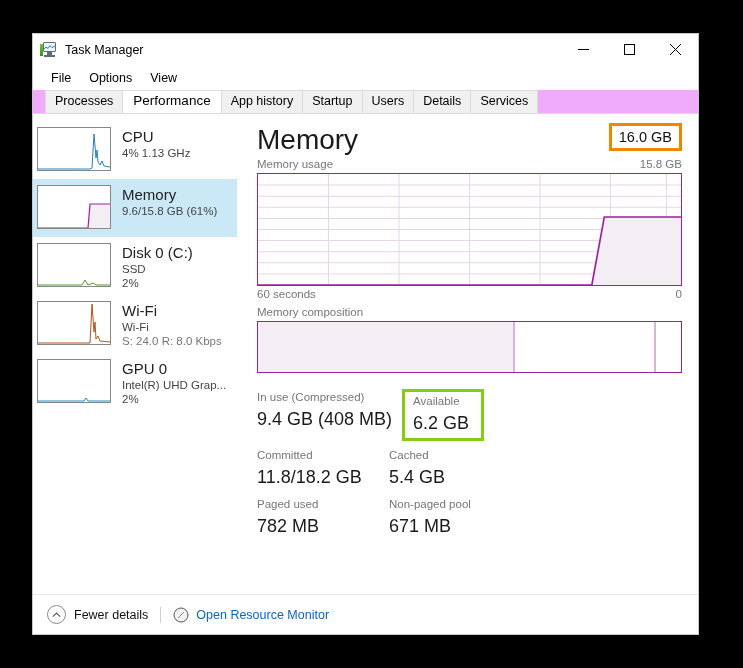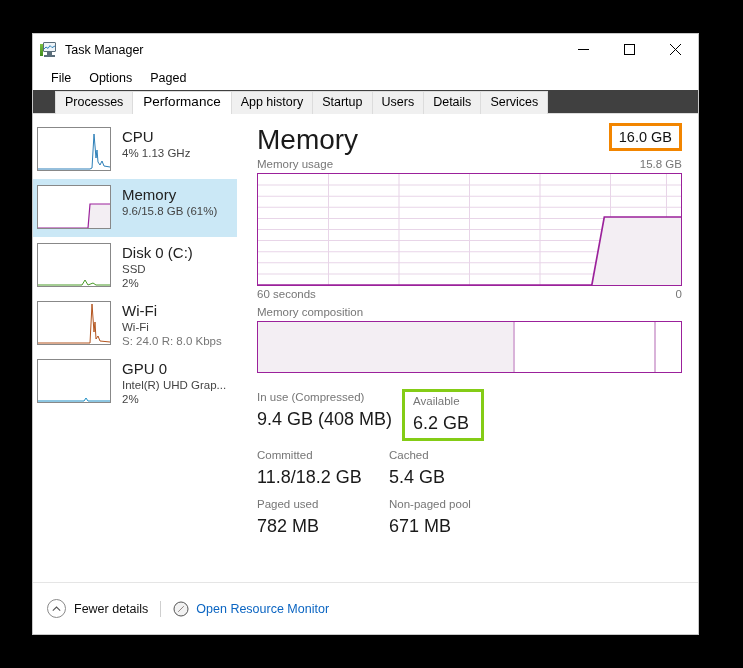--- a/index.html
+++ b/index.html
@@ -63,23 +63,23 @@
     padding-left: 9px; gap: 0px; flex: 0 0 auto;
     background: #ffffff;
   }
   .menu-item {
     font-size: 12.5px; color: #000; padding: 3px 9px; white-space: nowrap;
   }
 
   
   .tabstrip {
     position: relative; height: 24px; flex: 0 0 auto;
-    padding-left: 22px;
-    display: flex; align-items: center;
-    background: #404040;
+    padding-left: 12px;
+    display: flex; align-items: flex-start;
+    background: #f0abfc;
   }
   .tabstrip::after {
     content: ""; position: absolute; left: 0; right: 0; bottom: 0;
     height: 1px; background: #dcdcdc;
   }
   .tab {
     position: relative; z-index: 2;
     font-size: 12.5px; color: #000;
     padding: 3px 9px 4px 9px;
     border: 1px solid #dcdcdc;
@@ -191,21 +191,21 @@
   .spec-lab { font-size: 12px; color: #444; width: 118px; flex: 0 0 118px; white-space: nowrap; }
   .spec-val { font-size: 12px; color: #111; white-space: nowrap; }
   .spec-val.boxed {
     border: 3px solid #f28500;
     padding: 0px 7px 1px 7px;
     margin-left: -7px; margin-top: -3px;
   }
 
   
   .footer {
-    flex: 0 0 auto; height: 52px;
+    flex: 0 0 auto; height: 40px;
     border-top: 1px solid #e5e5e5;
     display: flex; align-items: center;
     padding-left: 14px;
     background: #ffffff;
   }
   .chev-circle {
     width: 19px; height: 19px; border-radius: 50%;
     border: 1px solid #8a8a8a; display: flex;
     align-items: center; justify-content: center;
     flex: 0 0 19px;
@@ -250,21 +250,21 @@
             <line x1="0" y1="0" x2="11" y2="11" stroke="#000" stroke-width="1"></line>
             <line x1="11" y1="0" x2="0" y2="11" stroke="#000" stroke-width="1"></line>
           </svg>
       </div>
     </div>
   </div>
 
   <div class="menubar">
     <div class="menu-item">File</div>
     <div class="menu-item">Options</div>
-    <div class="menu-item">Paged</div>
+    <div class="menu-item">View</div>
   </div>
 
   <div class="tabstrip">
     <div class="tab">Processes</div>
     <div class="tab active">Performance</div>
     <div class="tab">App history</div>
     <div class="tab">Startup</div>
     <div class="tab">Users</div>
     <div class="tab">Details</div>
     <div class="tab">Services</div>

